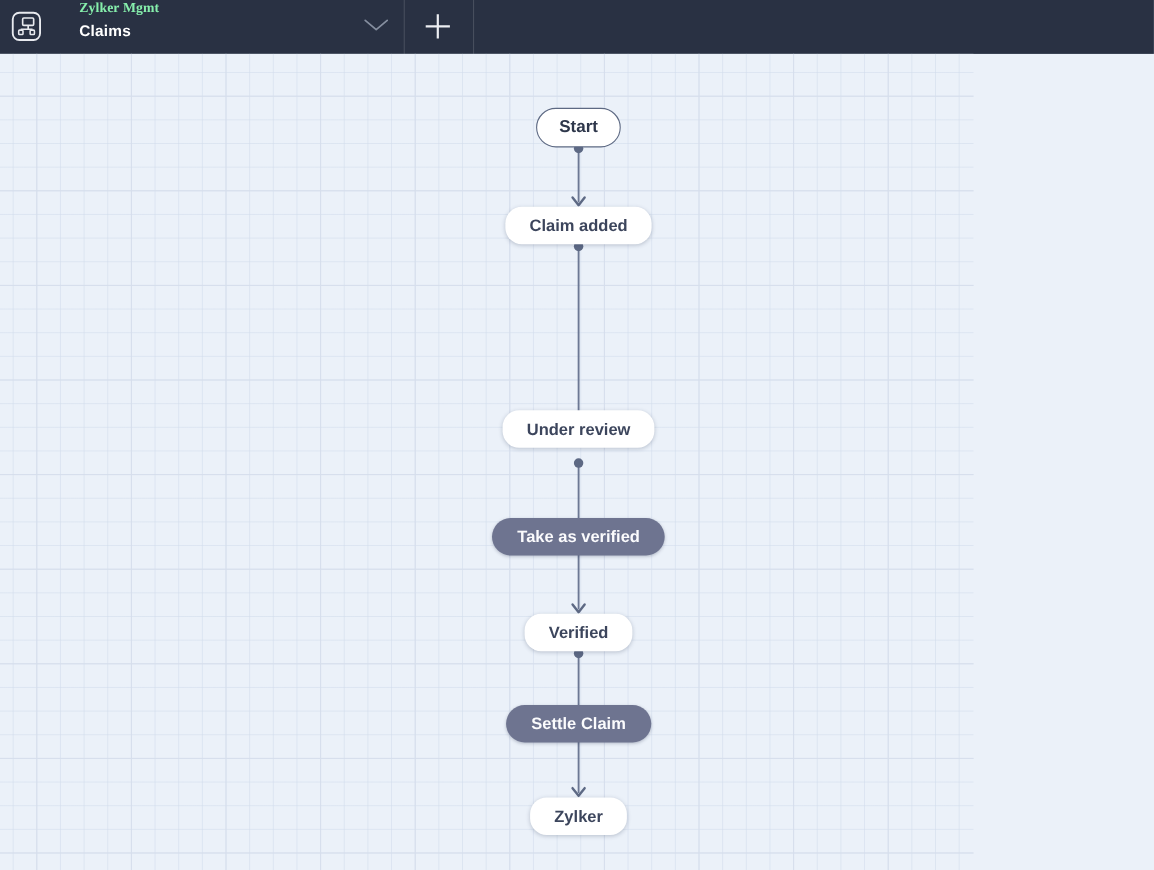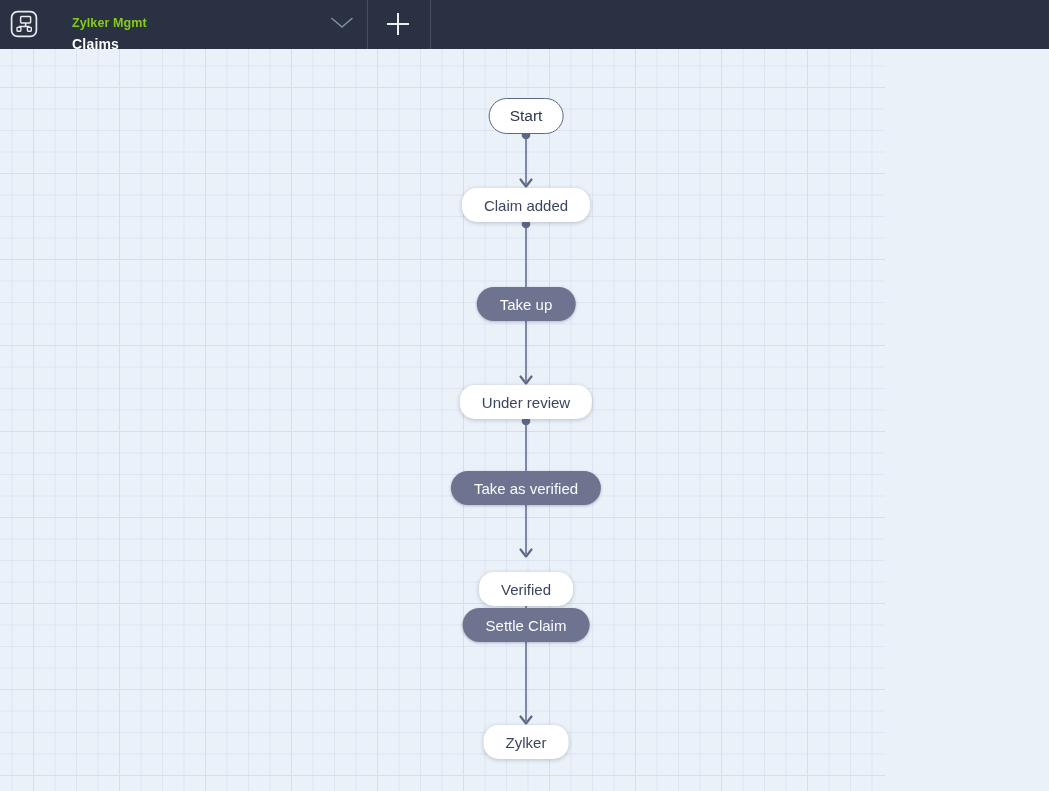--- a/index.html
+++ b/index.html
@@ -14,22 +14,23 @@
     position:absolute; top:0; left:0; width:1049px; height:49px;
     background:#293143;
   }
   .app-icon {
     position:absolute; left:10px; top:10px; width:28px; height:28px;
   }
   .titles {
     position:absolute; left:72px; top:0; display:flex; flex-direction:column;
   }
   .subtitle {
-    font-size:12.5px; font-weight:700; color:#84cc16; line-height:14px; margin-top:16px;
+    font-size:12.5px; font-weight:700; color:#86efac; line-height:14px; margin-top:0px;
     letter-spacing:0.1px;
+    font-family:Liberation Serif, serif;
   }
   .title {
     font-size:14px; font-weight:700; color:#ffffff; line-height:23px; margin-top:3px;
     letter-spacing:0.2px;
   }
   .chevron-btn {
     position:absolute; left:325px; top:6px; width:34px; height:34px;
     display:flex; align-items:center; justify-content:center; cursor:pointer;
   }
   .hdr-divider {
@@ -47,20 +48,21 @@
     position:absolute; top:49px; left:0; width:885px; height:742px;
     background-color:#ebf1f9;
     background-image:
       linear-gradient(to right, #d6deec 1px, transparent 1px),
       linear-gradient(to bottom, #d6deec 1px, transparent 1px),
       linear-gradient(to right, rgba(208,219,235,0.55) 1px, transparent 1px),
       linear-gradient(to bottom, rgba(208,219,235,0.55) 1px, transparent 1px);
     background-size: 86px 86px, 86px 86px, 21.5px 21.5px, 21.5px 21.5px;
     background-position: 33px 0, 0 38px, 11.5px 0, 0 16.5px;
     cursor:grab;
+    font-weight:bold;
   }
   .connectors { position:absolute; top:0; left:0; pointer-events:none; }
 
   .node {
     position:absolute; left:526px; transform:translateX(-50%);
     height:34px; display:flex; align-items:center; justify-content:center;
     font-size:15px; white-space:nowrap; cursor:pointer; box-sizing:border-box;
   }
   .node.state {
     background:#ffffff; border-radius:15px; color:#3c455c; padding:0 22px;
@@ -71,24 +73,24 @@
     height:36px; padding:0 20px; color:#2e374b; font-size:15.5px;
   }
   .node.transition {
     background:#6e7490; color:#fbfbfd; border-radius:17.5px; padding:0 23px;
     box-shadow:0 1px 3px rgba(40,50,80,0.3);
   }
 
   .n-start    { top:49px; }
   .n-claim    { top:139px; }
   .n-takeup   { top:238px; }
-  .n-under    { top:336px; }
+  .n-under    { top:324px; }
   .n-mark     { top:422px; }
-  .n-verified { top:523px; }
-  .n-settle   { top:559px; }
+  .n-verified { top:509px; }
+  .n-settle   { top:592px; }
   .n-settled  { top:676px; }
 </style>
 </head>
 <body>
 
 <div class="header">
 
   <svg class="app-icon" viewBox="0 0 28 28" fill="none">
     <rect x="1.6" y="1.6" width="24.8" height="24.8" rx="6" stroke="#e8eaef" stroke-width="1.7"></rect>
     <rect x="10.6" y="6.4" width="10" height="6.6" rx="1" stroke="#e8eaef" stroke-width="1.5"></rect>
@@ -137,21 +139,20 @@
       <path d="M520.5 327.5 L526 334.5 L531.5 327.5"></path>
       <path d="M520.5 500.5 L526 507.5 L531.5 500.5"></path>
       <path d="M520.5 667.5 L526 674.5 L531.5 667.5"></path>
     </g>
   </svg>
 
   <div class="node start n-start">Start</div>
 
   <div class="node state n-claim">Claim added</div>
 
-  <div class="node transition n-takeup">Take up</div>
 
   <div class="node state n-under">Under review</div>
 
   <div class="node transition n-mark">Take as verified</div>
 
   <div class="node state n-verified">Verified</div>
 
   <div class="node transition n-settle">Settle Claim</div>
 
   <div class="node state n-settled">Zylker</div>

